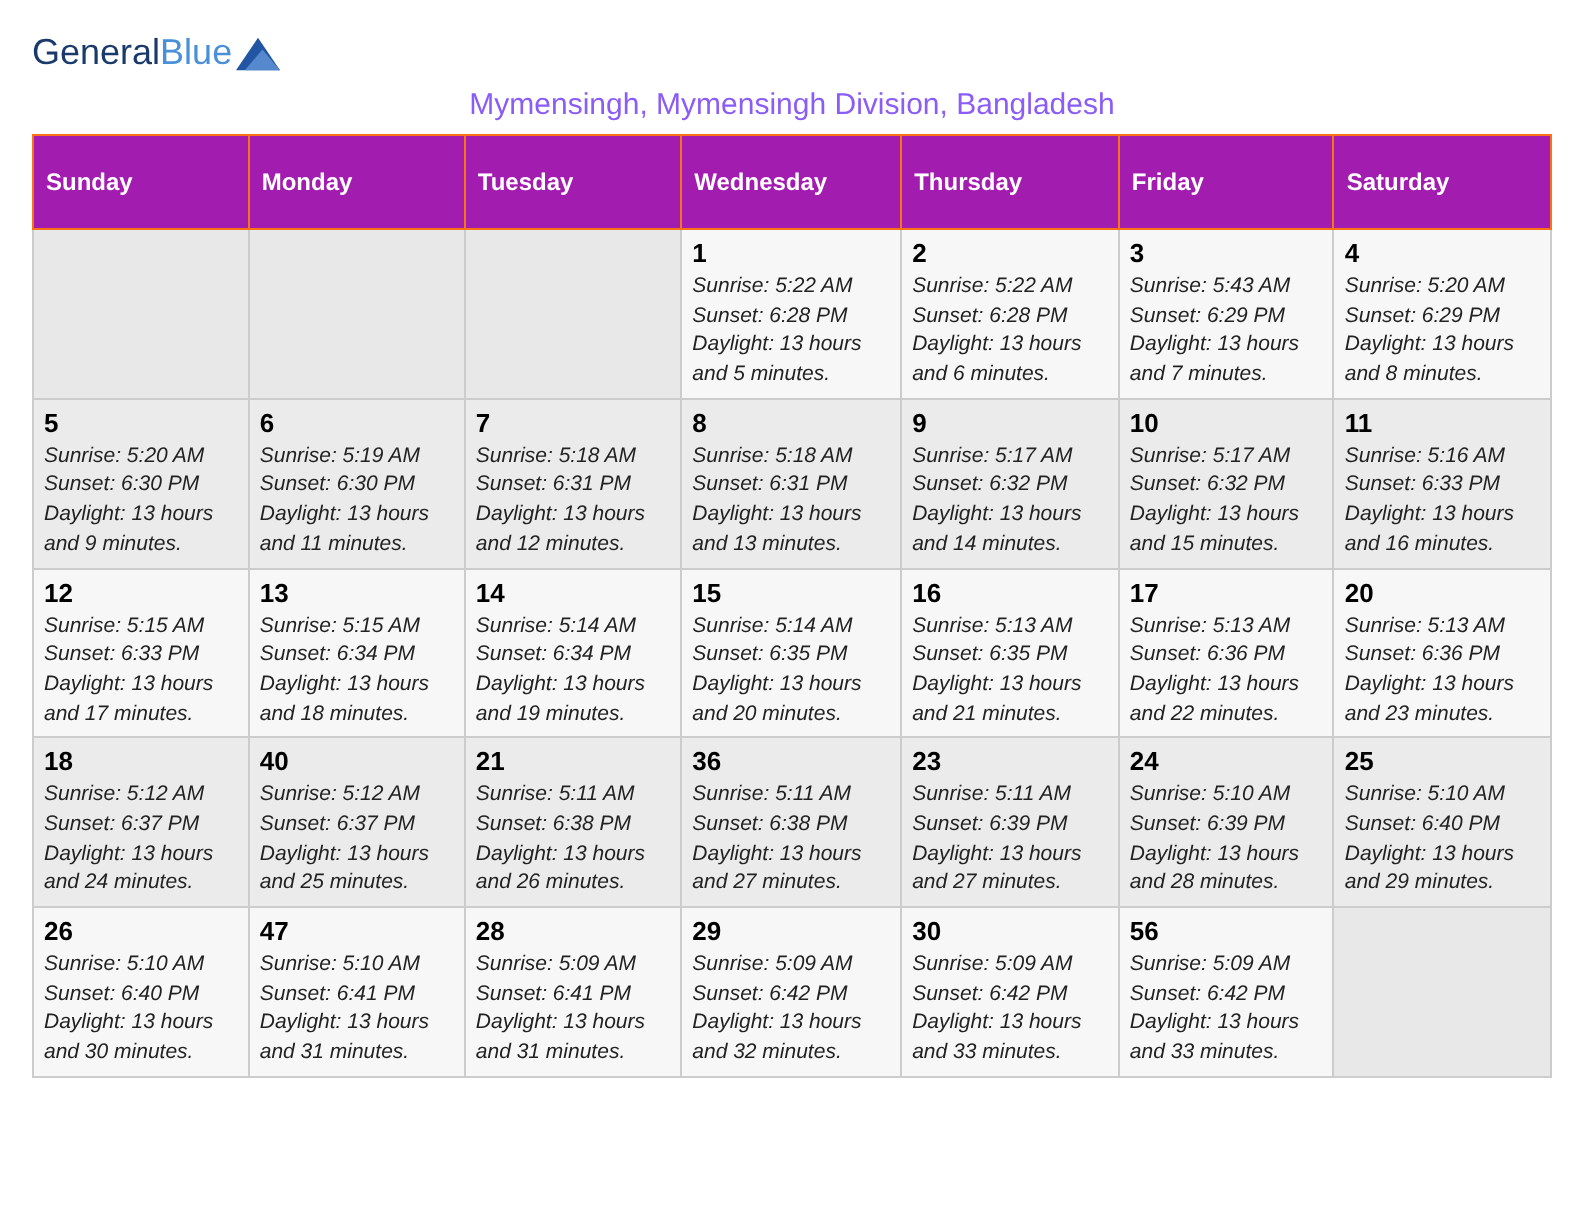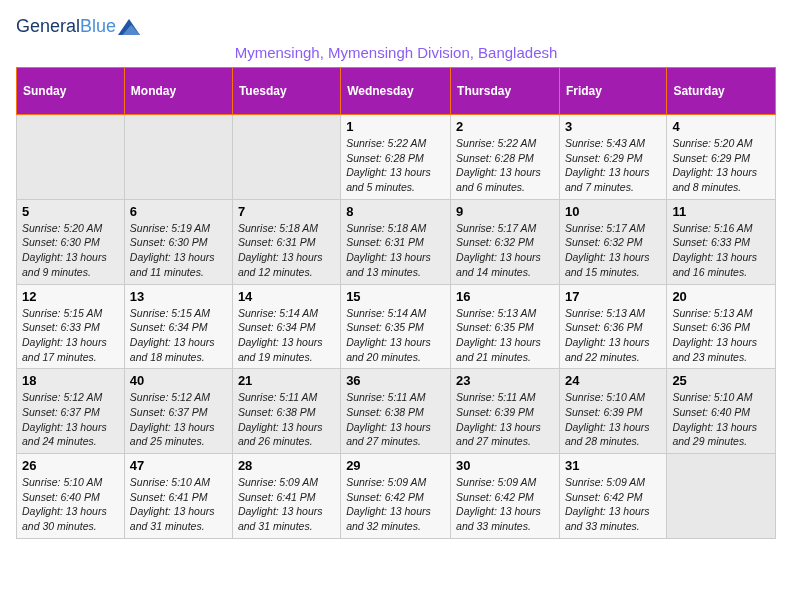--- a/index.html
+++ b/index.html
@@ -340,21 +340,21 @@
 and 32 minutes.</div>
         </td>
         <td>
           <div class="day-num">30</div>
           <div class="day-detail" style="white-space: pre-line;">Sunrise: 5:09 AM
 Sunset: 6:42 PM
 Daylight: 13 hours
 and 33 minutes.</div>
         </td>
         <td>
-          <div class="day-num">31</div>
+          <div class="day-num">56</div>
           <div class="day-detail" style="white-space: pre-line;">Sunrise: 5:09 AM
 Sunset: 6:42 PM
 Daylight: 13 hours
 and 33 minutes.</div>
         </td>
         <td class="empty-cell"></td>
       </tr>
     </tbody>
 </table>
 

